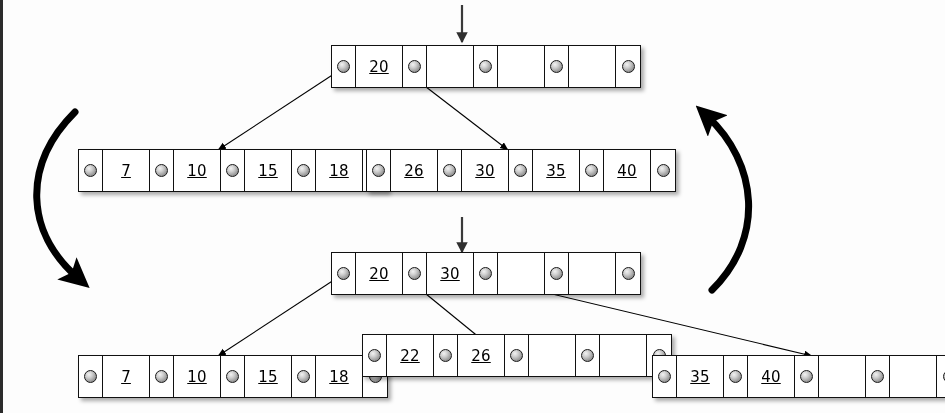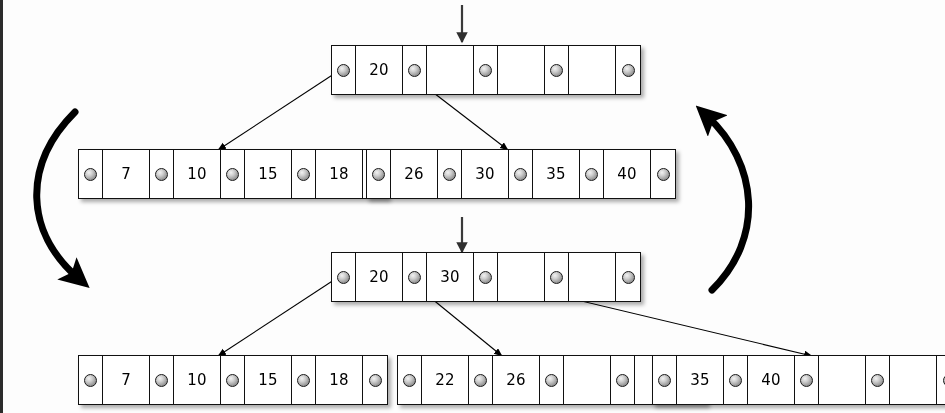--- a/index.html
+++ b/index.html
@@ -21,25 +21,26 @@
     top: 0;
     width: 3px;
     height: 413px;
     background: #2b2b2b;
   }
   
   .node {
     position: absolute;
     display: flex;
     align-items: stretch;
-    height: 50px;
+    height: 43px;
     background: #ffffff;
     border: 1.6px solid #111111;
     box-sizing: border-box;
     box-shadow: 3px 3px 4px rgba(0,0,0,0.33);
+    text-decoration: underline;
   }
   .cell {
     box-sizing: border-box;
     border-right: 1.6px solid #111111;
     display: flex;
     align-items: center;
     justify-content: center;
     background: #ffffff;
   }
   .cell:last-child {
@@ -228,21 +229,21 @@
     <div class="cell key">15</div>
     <div class="cell ptr">
         <span class="bullet"></span>
       </div>
     <div class="cell key">18</div>
     <div class="cell ptr">
         <span class="bullet"></span>
       </div>
   </div>
 
-  <div class="node" style="left:362px; top:355px;margin-left:35px;">
+  <div class="node" style="left:362px; top:334px;">
     <div class="cell ptr">
         <span class="bullet"></span>
       </div>
     <div class="cell key">22</div>
     <div class="cell ptr">
         <span class="bullet"></span>
       </div>
     <div class="cell key">26</div>
     <div class="cell ptr">
         <span class="bullet"></span>

